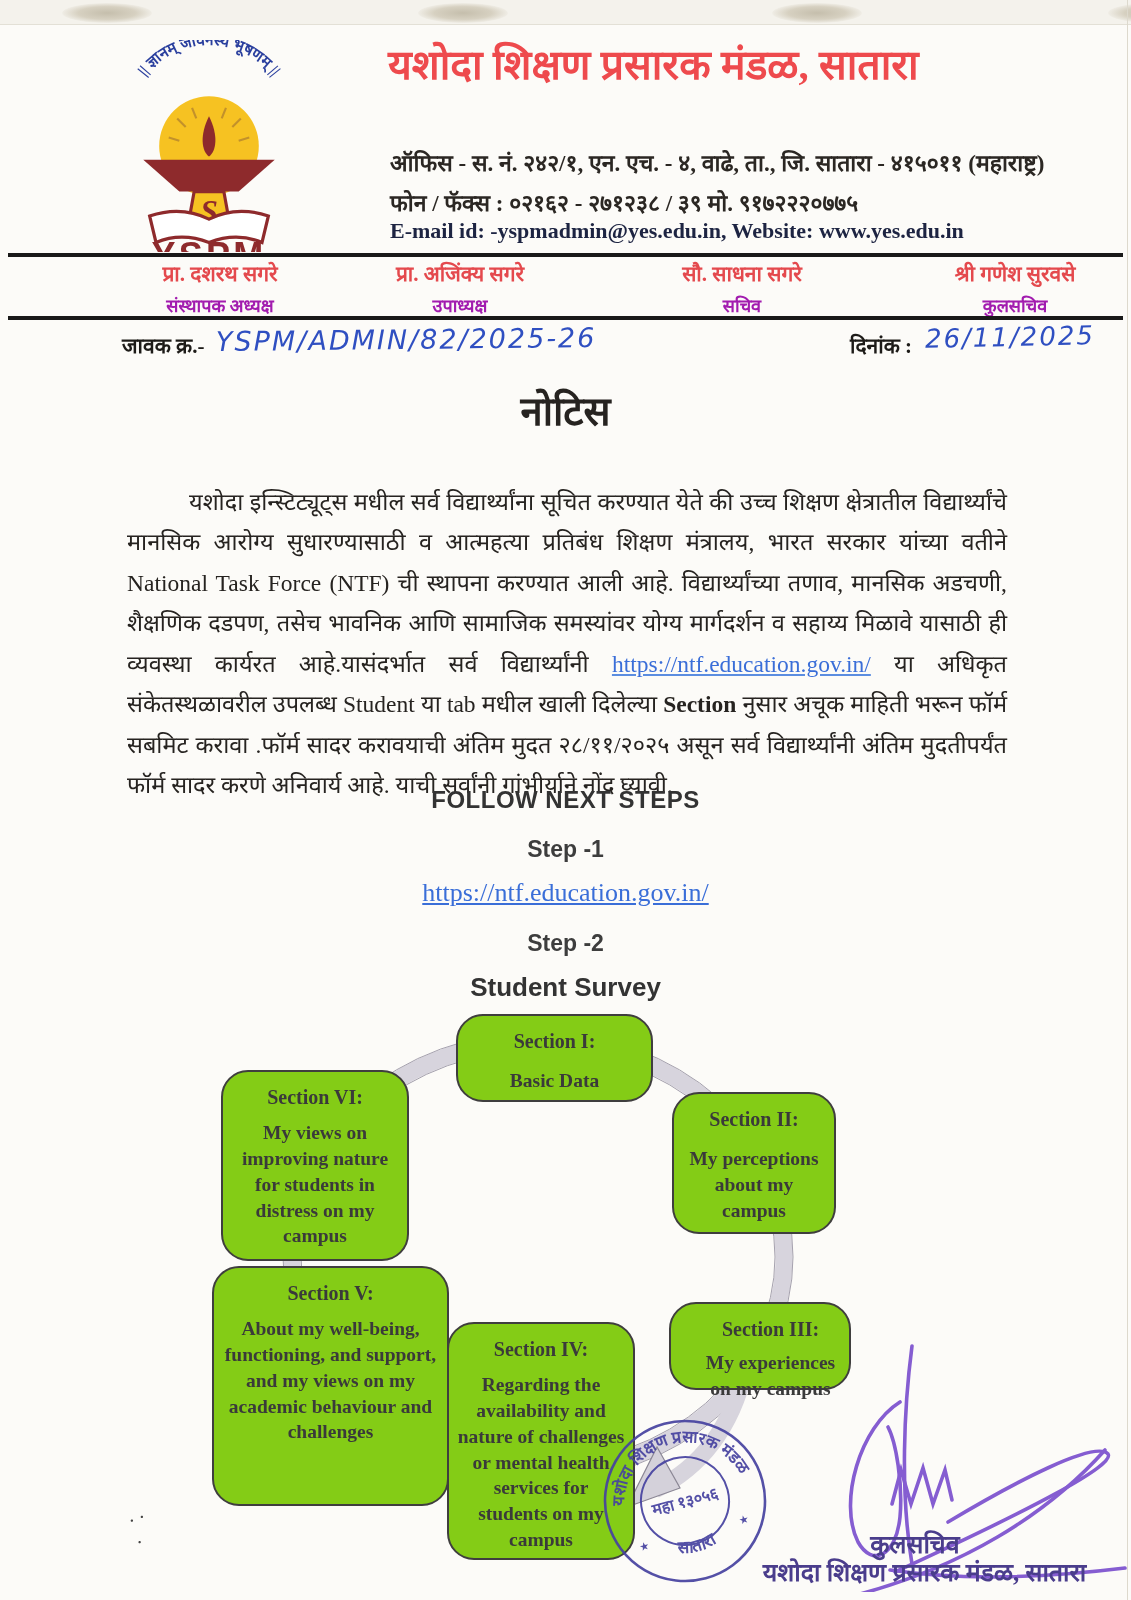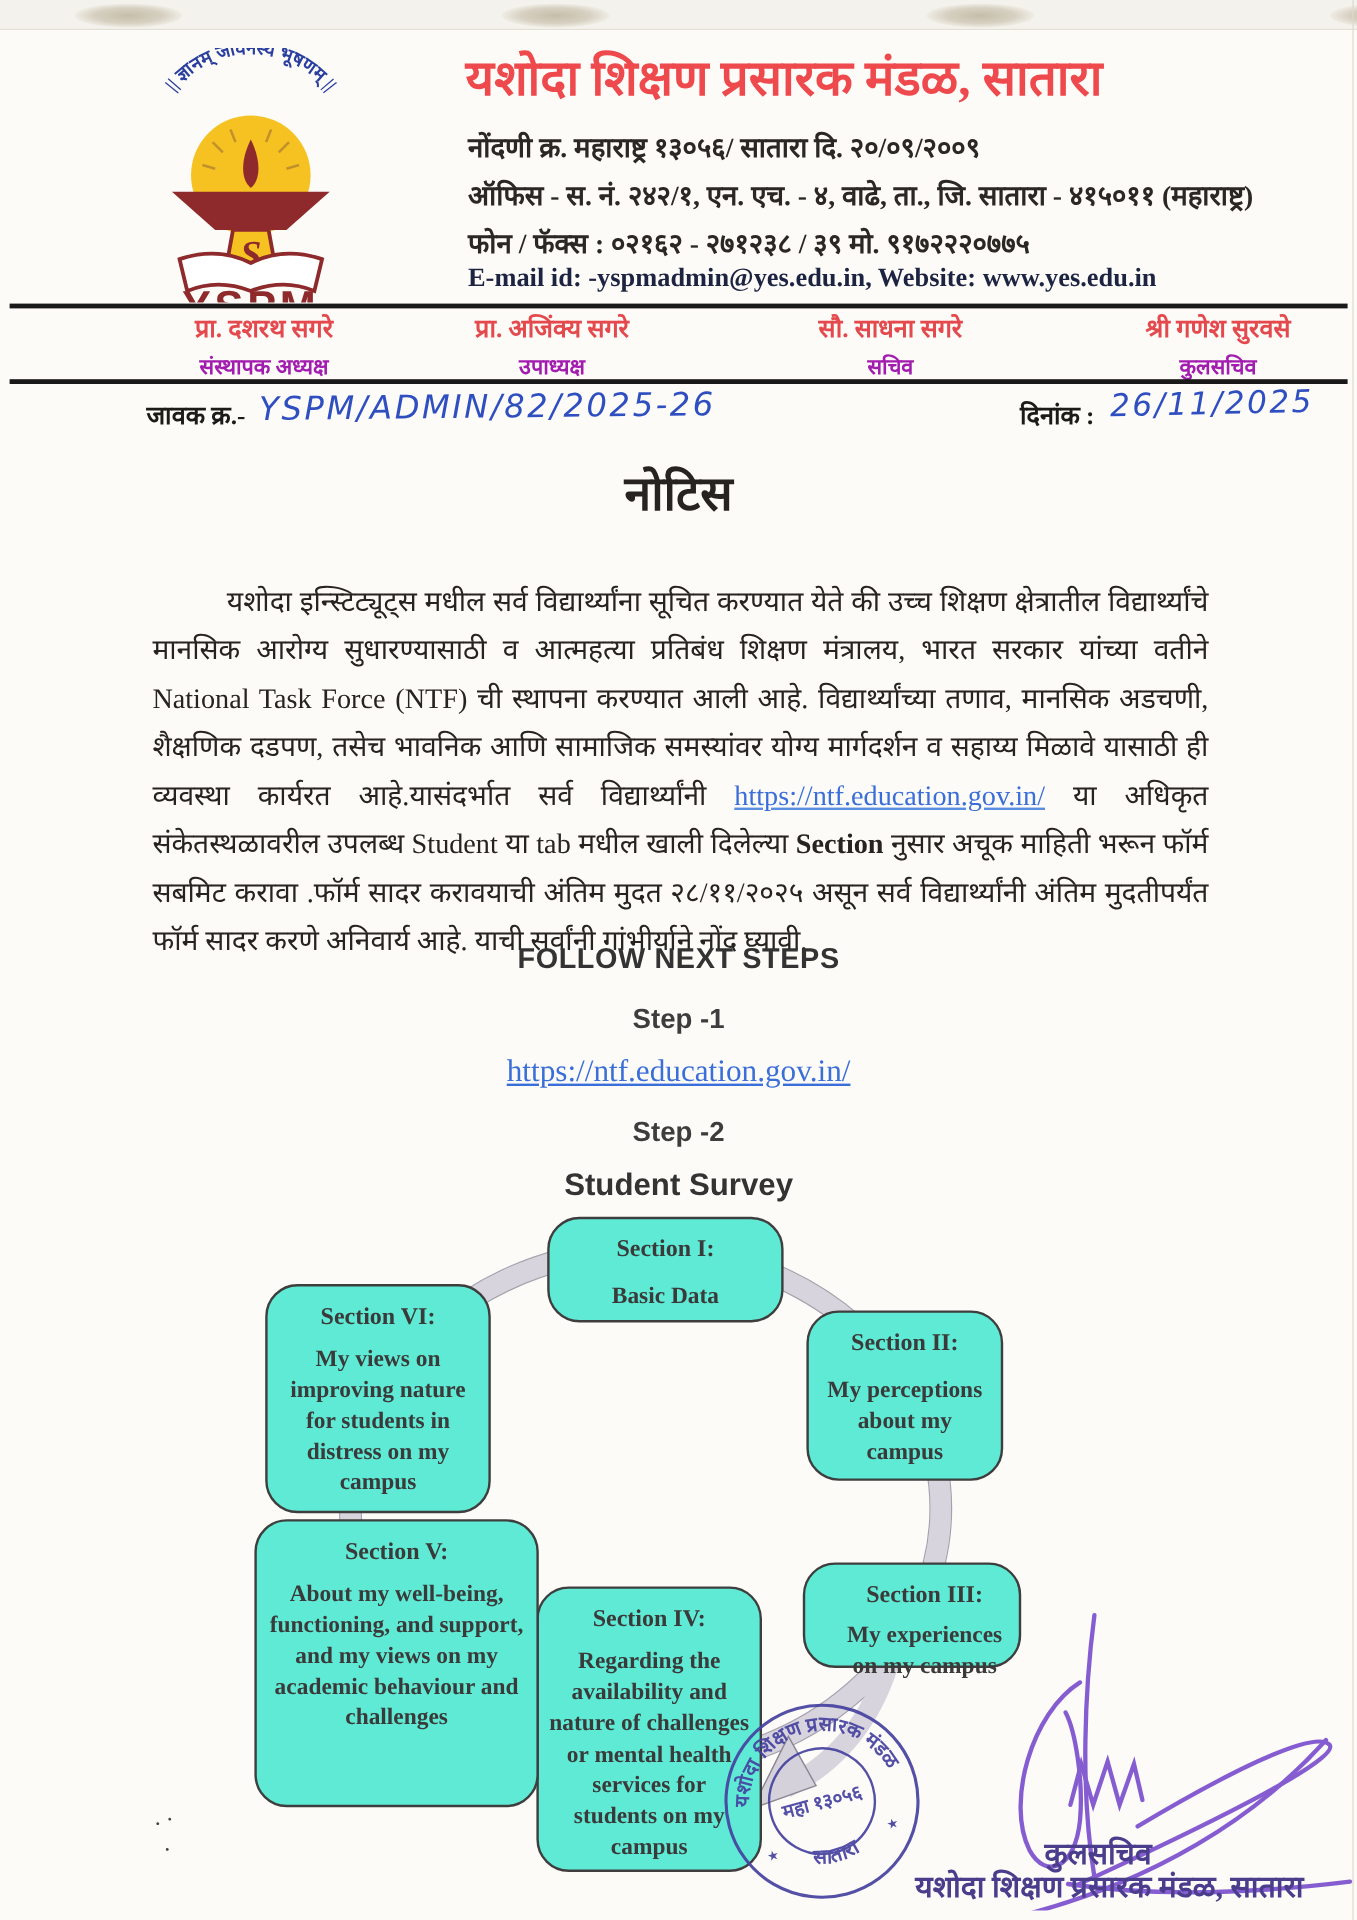--- a/index.html
+++ b/index.html
@@ -40,21 +40,21 @@
   
   .center-line{position:absolute;left:0;width:1131px;text-align:center;}
   .steps-heading{top:786px;font-family:"Liberation Sans", sans-serif;font-size:24px;font-weight:800;letter-spacing:.5px;color:#333;}
   .step-label{font-family:"Liberation Sans", sans-serif;font-size:23px;font-weight:800;color:#3d3d3d;}
   .step-1{top:836px;} .step-2{top:930px;}
   .step-link{top:878px;font-size:26px;}
   .step-link a{color:#3a6ed8;text-decoration:underline;cursor:pointer;}
   .survey-title{top:972px;font-family:"Liberation Sans", sans-serif;font-size:26px;font-weight:800;color:#333;}
   
   .ring-svg{position:absolute;left:180px;top:985px;}
-  .sec-box{position:absolute;background:#5eead4;border:2.4px solid #3f3e3e;border-radius:27px;
+  .sec-box{position:absolute;background:#84cc16;border:2.4px solid #3f3e3e;border-radius:27px;
     text-align:center;color:#3a3a3a;font-weight:700;font-size:19.5px;line-height:1.32;
     display:flex;flex-direction:column;justify-content:flex-start;padding:10px 8px;box-sizing:border-box;}
   .sec-box h4{margin:2px 0 0 0;font-size:20px;}
   .sec-box p{margin:14px 0 0 0;}
   .box-1{left:456px;top:1014px;width:197px;height:88px;}
   .box-2{left:672px;top:1092px;width:164px;height:142px;}
   .box-3{left:669px;top:1302px;width:182px;height:88px;padding-left:29px;}
   .box-4{left:447px;top:1322px;width:188px;height:238px;}
   .box-5{left:212px;top:1266px;width:237px;height:240px;}
   .box-6{left:221px;top:1070px;width:188px;height:191px;}
@@ -95,21 +95,20 @@
     </g>
     <path d="M 100,72 C 91,90 93,105 100,110 C 107,105 109,90 100,72 Z" fill="#8e2a2c"></path>
     <path d="M 38,113 L 162,113 L 128,143 L 72,143 Z" fill="#8e2a2c"></path>
     <path d="M 86,143 L 114,143 L 120,176 L 80,176 Z" fill="#f6c222" stroke="#8e2a2c" stroke-width="3"></path>
     <text x="100" y="172" text-anchor="middle" font-size="30" font-weight="700" font-style="italic" fill="#8e2a2c">S</text>
     <path d="M 44,166 Q 74,156 100,169 Q 126,156 156,166 L 150,191 Q 126,181 100,191 Q 74,181 50,191 Z" fill="#ffffff" stroke="#8e2a2c" stroke-width="3"></path>
     <text x="100" y="215" text-anchor="middle" font-family="Liberation Sans, sans-serif" font-size="34" font-weight="700" fill="#8e2a2c" letter-spacing="3">YSPM</text>
   </svg>
 
   <div class="org-title">यशोदा शिक्षण प्रसारक मंडळ, सातारा</div>
-  <div class="hdr-line hdr-1">नोंदणी क्र. महाराष्ट्र १३०५६/ सातारा दि. २०/०९/२००९</div>
   <div class="hdr-line hdr-2">ऑफिस - स. नं. २४२/१, एन. एच. - ४, वाढे, ता., जि. सातारा - ४१५०११ (महाराष्ट्र)</div>
   <div class="hdr-line hdr-3">फोन / फॅक्स : ०२१६२ - २७१२३८ / ३९ मो. ९१७२२२०७७५</div>
   <div class="hdr-line hdr-4">E-mail id: -yspmadmin@yes.edu.in, Website: www.yes.edu.in</div>
 
   <div class="rule rule-1"></div>
 
   <div class="official off-1">
     <div class="nm">प्रा. दशरथ सगरे</div>
     <div class="rl">संस्थापक अध्यक्ष</div>
   </div>

